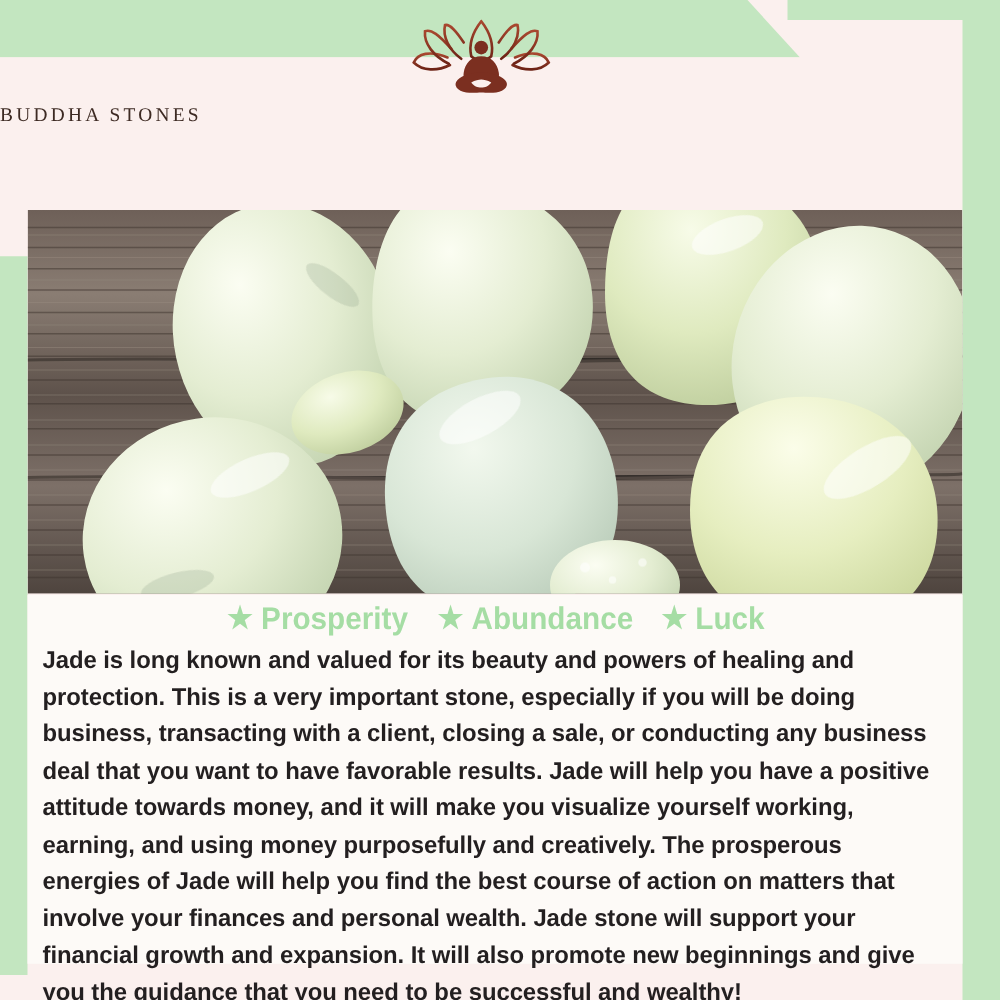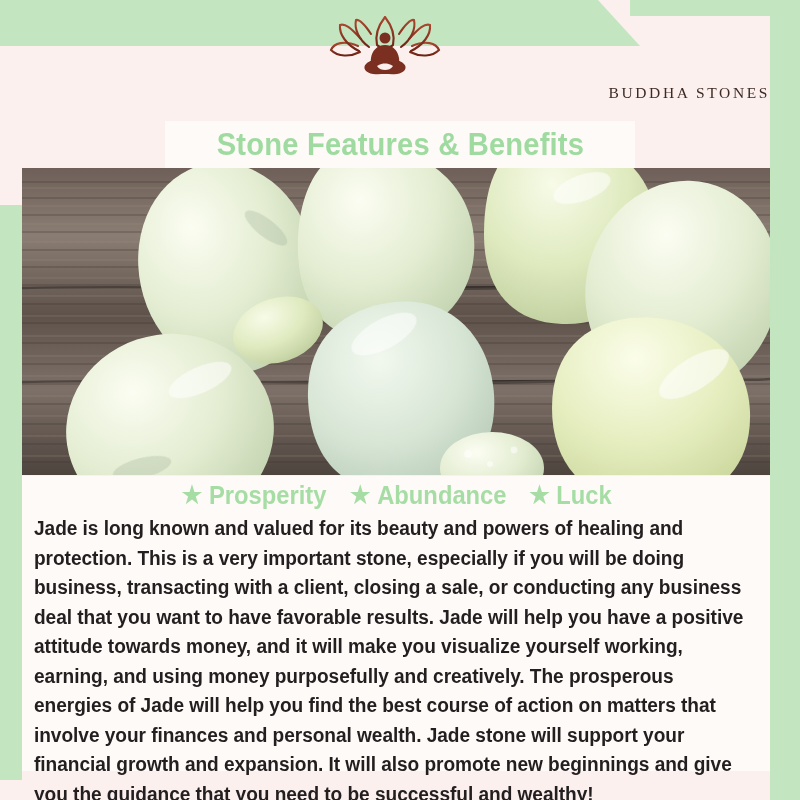--- a/index.html
+++ b/index.html
@@ -64,21 +64,21 @@
     height: 765px;
     background: #fbf0ee;
   }
 
   
   .logo-wrap {
     position: absolute;
     left: 0;
     top: 14px;
     width: 770px;
-    text-align: right;
+    text-align: left;
     z-index: 6;
   }
   .logo-mark {
     display: block;
     margin: 0 auto;
     width: 120px;
     height: 66px;
   }
   .logo-word {
     display: block;
@@ -237,23 +237,20 @@
         <path d="M120 62 C104 62 94 74 92 88 C90 98 96 104 104 100 C110 97 114 94 120 94 C126 94 130 97 136 100 C144 104 150 98 148 88 C146 74 136 62 120 62 Z"></path>
         <path d="M82 100 C90 92 104 88 120 88 C136 88 150 92 158 100 C166 108 158 118 144 120 C134 121 126 120 120 120 C114 120 106 121 96 120 C82 118 74 108 82 100 Z"></path>
       </g>
       <g fill="#fbf0ee">
         <path d="M104 104 C110 100 116 99 120 99 C124 99 130 100 136 104 C132 110 126 112 120 112 C114 112 108 110 104 104 Z"></path>
       </g>
     </svg>
     <span class="logo-word">BUDDHA STONES</span>
   </div>
 
-  <div class="title-banner">
-    <span class="title-text">Stone Features &amp; Benefits</span>
-  </div>
 
   <div class="photo">
     <svg width="748" height="307" viewBox="0 0 748 307">
       <defs>
         <linearGradient id="wood" x1="0" y1="0" x2="0" y2="1">
           <stop offset="0%" stop-color="#6e6058"></stop>
           <stop offset="22%" stop-color="#8a7d73"></stop>
           <stop offset="48%" stop-color="#5e524b"></stop>
           <stop offset="72%" stop-color="#7d7068"></stop>
           <stop offset="100%" stop-color="#4e443e"></stop>

